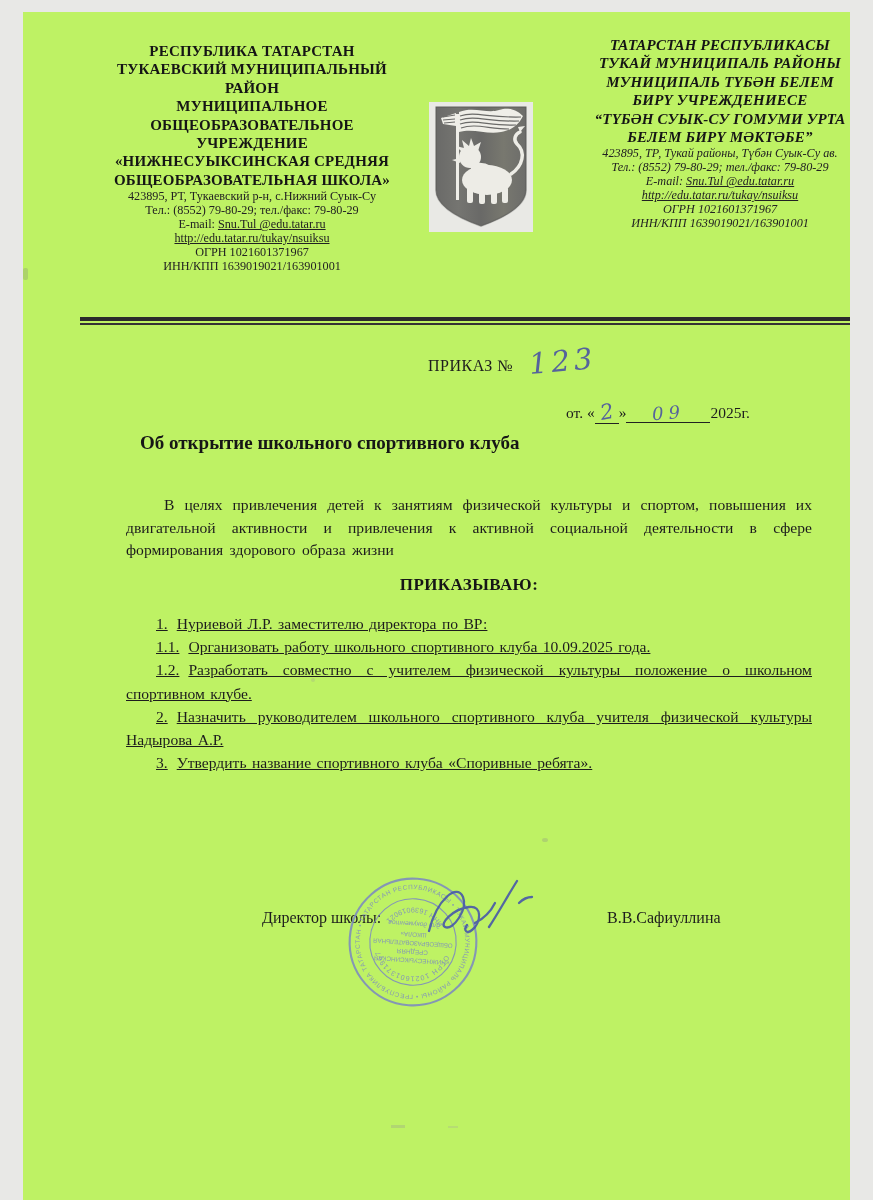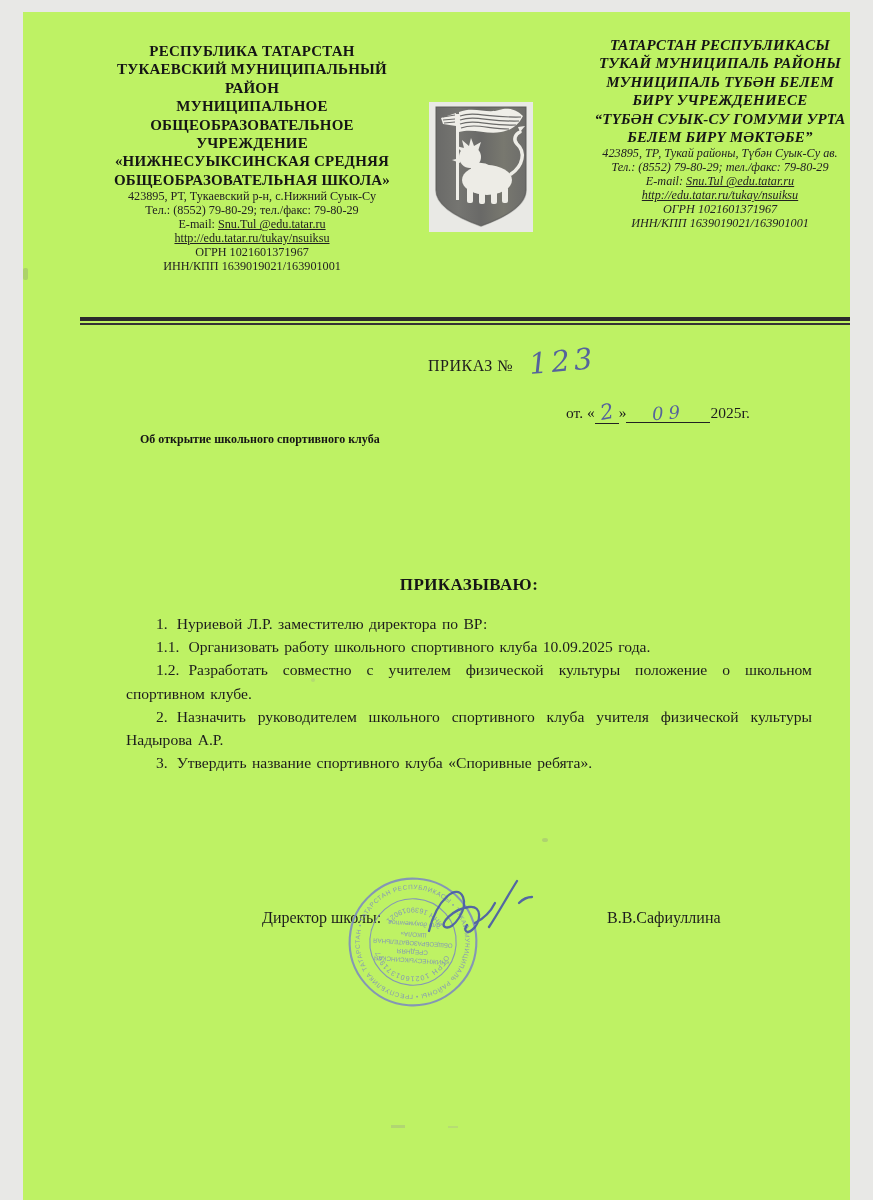--- a/index.html
+++ b/index.html
@@ -28,24 +28,24 @@
   .order-title{position:absolute;left:405px;top:345px;font-size:16px;letter-spacing:.5px;}
   .hand{font-family:"DejaVu Serif",serif;font-style:italic;color:#55639c;}
   .order-num{position:absolute;left:506px;top:332px;font-size:29px;letter-spacing:4px;transform:rotate(-5deg);}
   .date-line{position:absolute;left:543px;top:387px;font-size:15.5px;white-space:nowrap;}
   .blank{display:inline-block;border-bottom:1.3px solid #222;text-align:center;vertical-align:baseline;}
   .blank-day{width:24px;}
   .blank-month{width:84px;}
   .hand-day{font-size:21px;display:inline-block;transform:rotate(-10deg) translateY(1px);}
   .hand-month{font-size:18px;letter-spacing:5px;display:inline-block;transform:rotate(-4deg) translateY(1px);}
   
-  .subject{position:absolute;left:117px;top:420px;font-weight:bold;font-size:12px;color:#161616;}
+  .subject{position:absolute;left:117px;top:420px;font-weight:bold;font-size:19px;color:#161616;}
   .preamble{position:absolute;left:103px;top:482px;width:686px;font-size:15.6px;line-height:22.5px;text-align:justify;text-indent:38px;word-spacing:2.5px;}
   .rezol{position:absolute;left:103px;top:563px;width:686px;text-align:center;font-weight:bold;font-size:17px;letter-spacing:.4px;color:#161616;}
-  .items{position:absolute;left:103px;top:600px;width:686px;font-size:15.6px;line-height:23.2px;}
+  .items{position:absolute;left:103px;top:600px;width:686px;font-size:15.6px;line-height:23.2px;text-decoration:underline;}
   .items p{margin:0;text-align:justify;text-indent:30px;word-spacing:1.5px;}
   .items .inum{margin-right:9px;}
   
   .sig-role{position:absolute;left:239px;top:897px;font-size:16px;}
   .sig-name{position:absolute;left:584px;top:897px;font-size:16px;}
   .stamp{position:absolute;left:318px;top:858px;width:144px;height:144px;opacity:.88;filter:blur(.35px);}
   .signature{position:absolute;left:400px;top:863px;width:112px;height:78px;}
   
   .art{position:absolute;pointer-events:none;}
   .art-right-line{left:838px;top:0;width:1px;height:1200px;background:rgba(120,120,120,.22);}
@@ -136,20 +136,21 @@
   <div class="sep1"></div>
   <div class="sep2"></div>
 
   <div class="order-title">ПРИКАЗ №</div>
   <div class="order-num hand">123</div>
 
   <div class="date-line"><span>от. «</span><span class="blank blank-day"><span class="hand hand-day">2</span></span><span>»</span><span class="blank blank-month"><span class="hand hand-month">09</span></span><span>2025г.</span></div>
 
   <div class="subject">Об открытие школьного спортивного клуба</div>
 
+  <div class="preamble">В целях привлечения детей к занятиям физической культуры и спортом, повышения их двигательной активности и привлечения к активной социальной деятельности в сфере формирования здорового образа жизни</div>
 
   <div class="rezol">ПРИКАЗЫВАЮ:</div>
 
   <div class="items">
     <p><span class="inum">1.</span><span>Нуриевой Л.Р. заместителю директора по ВР:</span></p>
     <p><span class="inum">1.1.</span><span>Организовать работу школьного спортивного клуба 10.09.2025 года.</span></p>
     <p><span class="inum">1.2.</span><span>Разработать совместно с учителем физической культуры положение о школьном спортивном клубе.</span></p>
     <p><span class="inum">2.</span><span>Назначить руководителем школьного спортивного клуба учителя физической культуры Надырова А.Р.</span></p>
     <p><span class="inum">3.</span><span>Утвердить название спортивного клуба «Споривные ребята».</span></p>
   </div>

